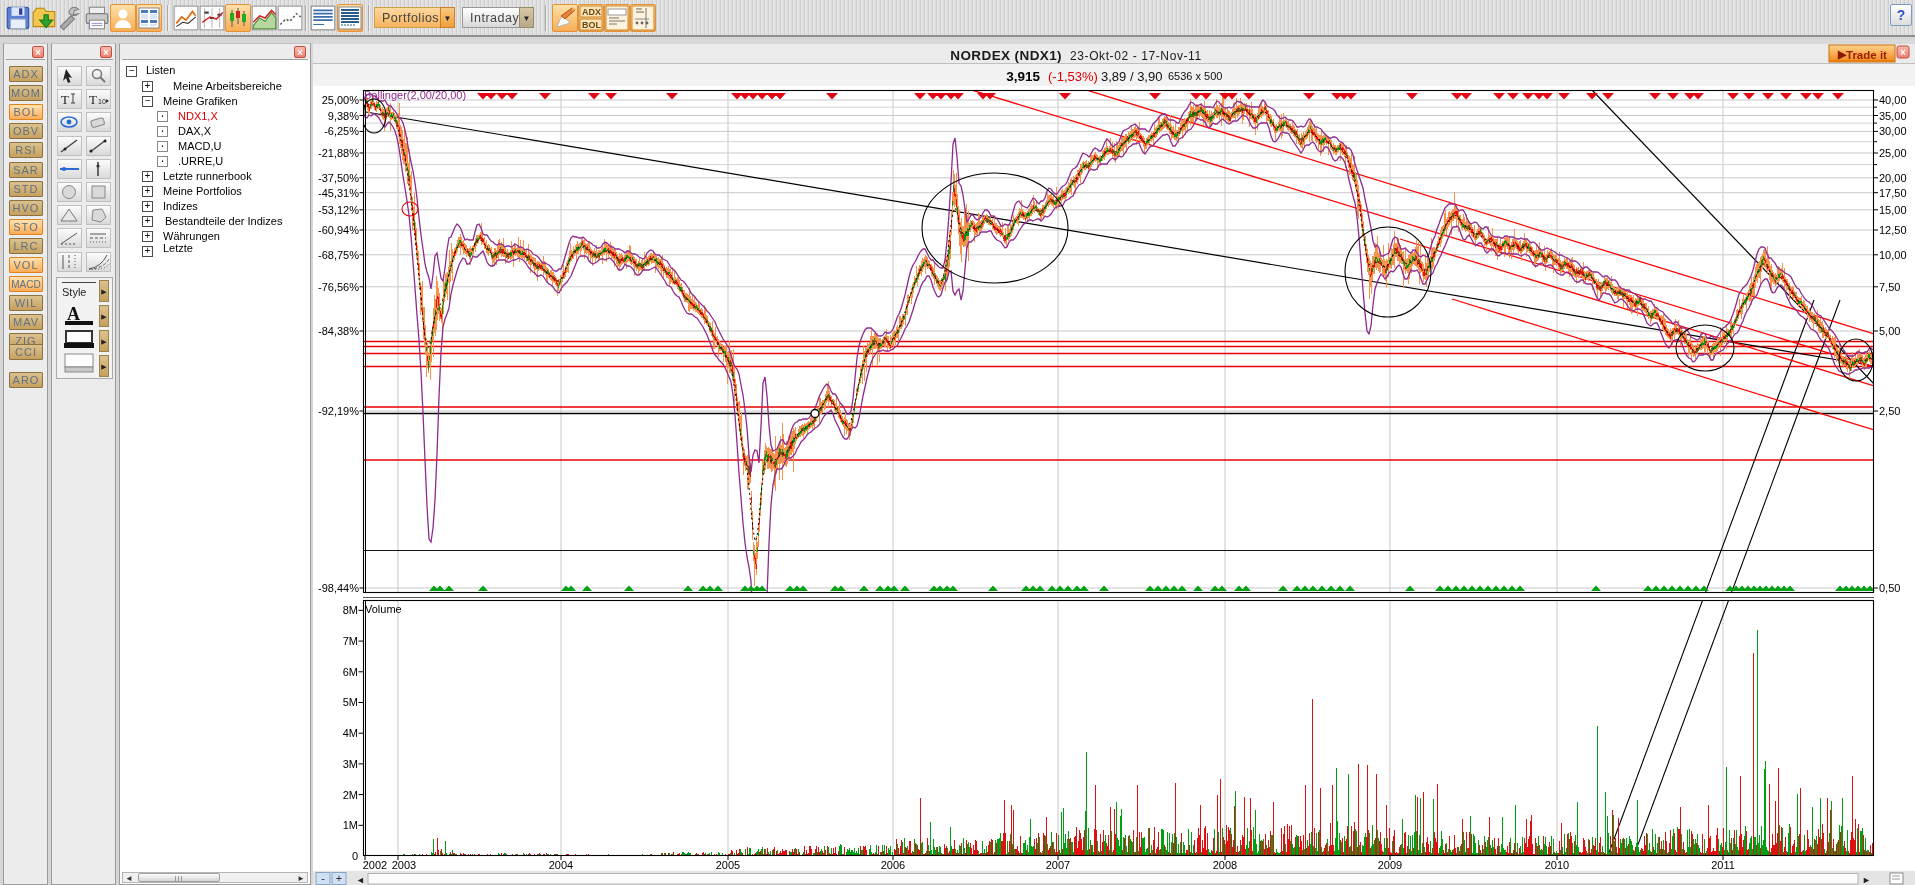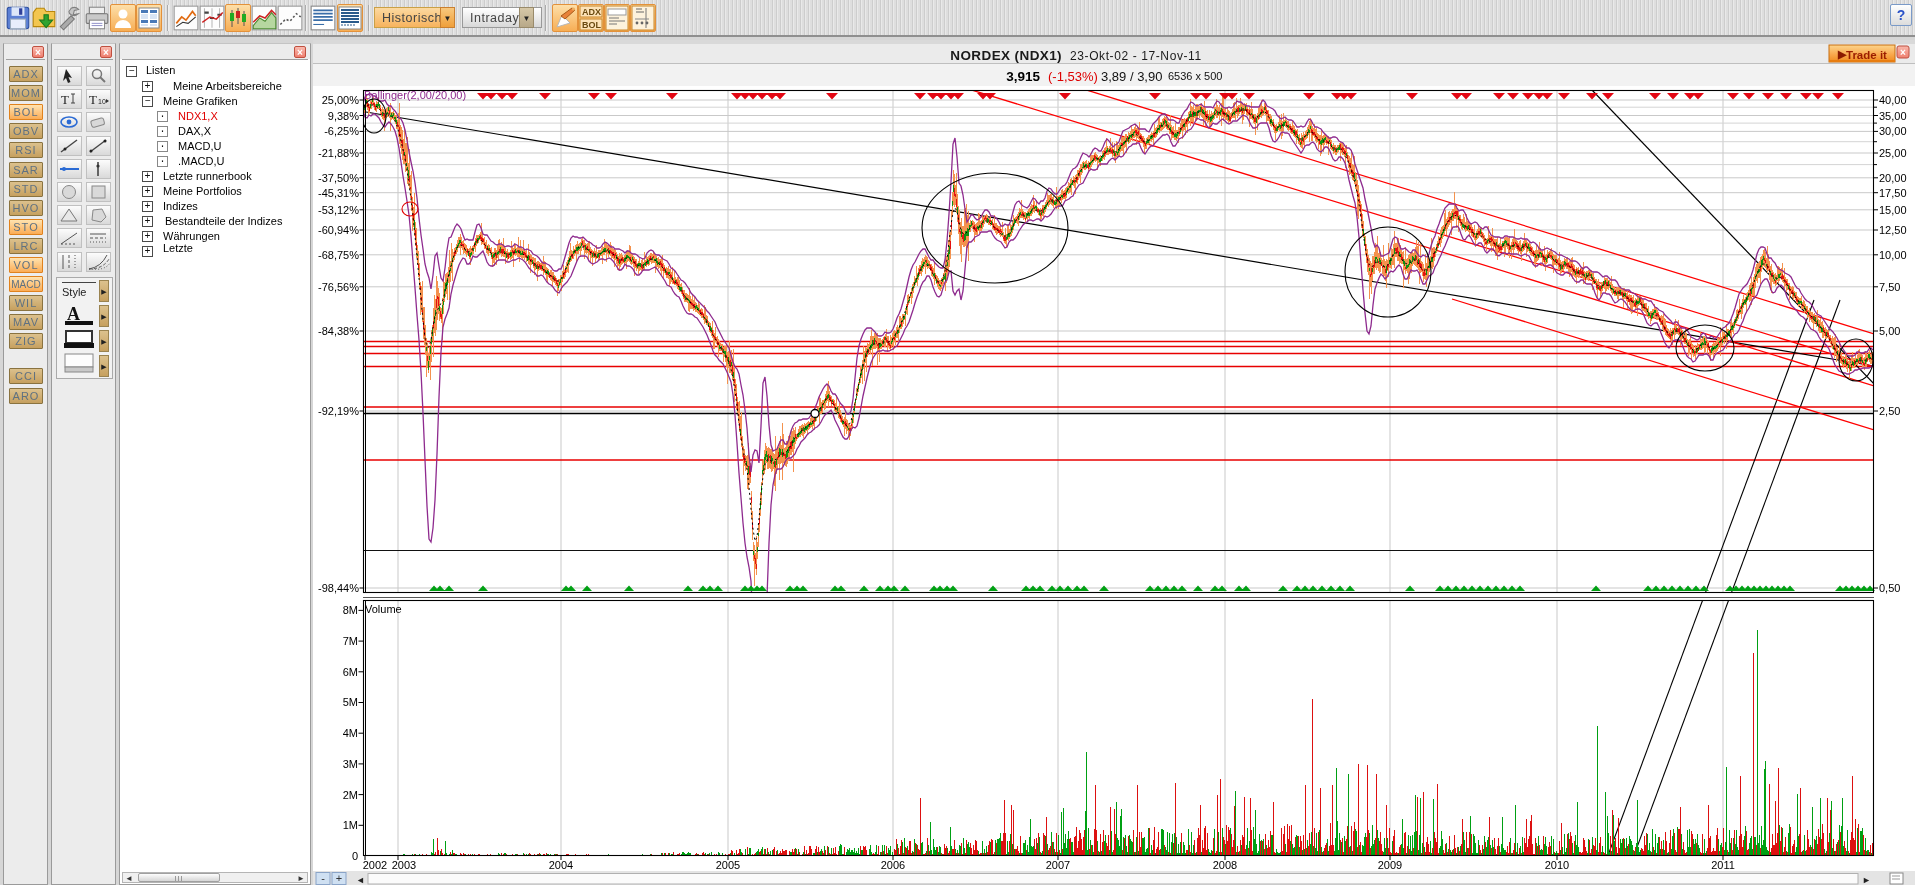--- a/index.html
+++ b/index.html
@@ -99,23 +99,23 @@
           <rect x="1" y="2" width="22" height="22" fill="#fff" stroke="#888"></rect>
           <path d="M3 6h18M3 9h18M3 12h18M3 15h18" stroke="#3a6ea8" stroke-width="1.6"></path>
           <path d="M3 19h10" stroke="#3a6ea8"></path>
         </svg></div>
       <div class="tb tbo" style="left:337px"><svg width="24" height="26" viewBox="0 0 24 26">
           <rect x="1" y="2" width="22" height="22" fill="#fff" stroke="#888"></rect>
           <path d="M3 5h18M3 8h18M3 11h18M3 14h18M3 17h18" stroke="#2a5a8a" stroke-width="1.8"></path>
           <path d="M3 20h14" stroke="#2a5a8a" stroke-dasharray="2 1"></path>
         </svg></div>
       <div class="sep" style="left:368px"></div>
-      <div class="combo" style="left:374px;width:68px;background:linear-gradient(#fcd9a0,#f7b35e)">Historisch</div>
+      <div class="combo" style="left:374px;width:68px;background:linear-gradient(#fcd9a0,#f7b35e)">Portfolios</div>
       <div class="cbtn" style="left:440px;background:linear-gradient(#f8c87e,#ef9f3a);border:1px solid #ca8030">▼</div>
-      <div class="combo" style="left:462px;width:80px;background:linear-gradient(#fff,#d8d8d8);border-color:#999">Intraday</div>
+      <div class="combo" style="left:462px;width:58px;background:linear-gradient(#fff,#d8d8d8);border-color:#999">Intraday</div>
       <div class="cbtn" style="left:519px;background:linear-gradient(#d6c8a8,#b8a888);border:1px solid #998a6a">▼</div>
       <div class="sep" style="left:545px"></div>
       <div class="tb tbo" style="left:552px"><svg width="24" height="26" viewBox="0 0 24 26">
           <path d="M4 22l5-12 8 8z" fill="#fff" stroke="#b8b8b8"></path>
           <path d="M8 11L19 3l3 2-10 9z" fill="#e8823a" stroke="#a85a18"></path>
           <circle cx="20.5" cy="4" r="1.6" fill="#f0b060"></circle>
         </svg></div>
       <div class="tb tbo" style="left:578px"><svg width="24" height="26" viewBox="0 0 24 26">
           <rect x="1" y="1" width="22" height="11" fill="#fde3b8" stroke="#c8862a"></rect>
           <text x="3" y="10" font-size="9" font-weight="bold" fill="#6a4a10" font-family="Liberation Sans">ADX</text>
@@ -149,22 +149,22 @@
       <div class="ibtn" style="top:118px">SAR</div>
       <div class="ibtn" style="top:137px">STD</div>
       <div class="ibtn" style="top:156px">HVO</div>
       <div class="ibtn on" style="top:175px">STO</div>
       <div class="ibtn" style="top:194px">LRC</div>
       <div class="ibtn on" style="top:213px">VOL</div>
       <div class="ibtn on" style="top:232px;font-size:10px;letter-spacing:0px">MACD</div>
       <div class="ibtn" style="top:251px">WIL</div>
       <div class="ibtn" style="top:270px">MAV</div>
       <div class="ibtn" style="top:289px">ZIG</div>
-      <div class="ibtn" style="top:324px">CCI</div>
-      <div class="ibtn" style="top:344px">ARO</div>
+      <div class="ibtn" style="top:300px">CCI</div>
+      <div class="ibtn" style="top:328px">ARO</div>
     </div>
 <div class="panel" id="p2" style="left:51px;width:65px">
       <div class="xbtn" style="right:3px;top:2px">×</div>
       <div class="hsep" style="top:15px"></div>
       <div class="tool" style="left:5px;top:22px"><svg width="23" height="18" viewBox="0 0 23 18">
           <path d="M8 2l6 9-3.5-1 2 5-2.5 1-2-5L5 14z" fill="#222"></path>
         </svg></div>
       <div class="tool" style="left:34px;top:22px"><svg width="23" height="18" viewBox="0 0 23 18">
           <circle cx="10" cy="7" r="4.5" fill="none" stroke="#777" stroke-width="1.5"></circle>
           <line x1="13" y1="10" x2="18" y2="15" stroke="#777" stroke-width="2"></line>
@@ -264,21 +264,21 @@
       <div class="tree" style="left:53px;top:36px;color:#000">Meine Arbeitsbereiche</div>
       <div class="tbox" style="left:22px;top:52px">−</div>
       <div class="tree" style="left:43px;top:51px;color:#000">Meine Grafiken</div>
       <div class="tbox" style="left:37px;top:67px;border-color:#888">·</div>
       <div class="tree" style="left:58px;top:66px;color:#e00000">NDX1,X</div>
       <div class="tbox" style="left:37px;top:82px;border-color:#888">·</div>
       <div class="tree" style="left:58px;top:81px;color:#000">DAX,X</div>
       <div class="tbox" style="left:37px;top:97px;border-color:#888">·</div>
       <div class="tree" style="left:58px;top:96px;color:#000">MACD,U</div>
       <div class="tbox" style="left:37px;top:112px;border-color:#888">·</div>
-      <div class="tree" style="left:58px;top:111px;color:#000">.MACD,U</div>
+      <div class="tree" style="left:58px;top:111px;color:#000">.URRE,U</div>
       <div class="tbox" style="left:22px;top:127px">+</div>
       <div class="tree" style="left:43px;top:126px;color:#000">Letzte runnerbook</div>
       <div class="tbox" style="left:22px;top:142px">+</div>
       <div class="tree" style="left:43px;top:141px;color:#000">Meine Portfolios</div>
       <div class="tbox" style="left:22px;top:157px">+</div>
       <div class="tree" style="left:43px;top:156px;color:#000">Indizes</div>
       <div class="tbox" style="left:22px;top:172px">+</div>
       <div class="tree" style="left:45px;top:171px;color:#000">Bestandteile der Indizes</div>
       <div class="tbox" style="left:22px;top:187px">+</div>
       <div class="tree" style="left:43px;top:186px;color:#000">Währungen</div>

